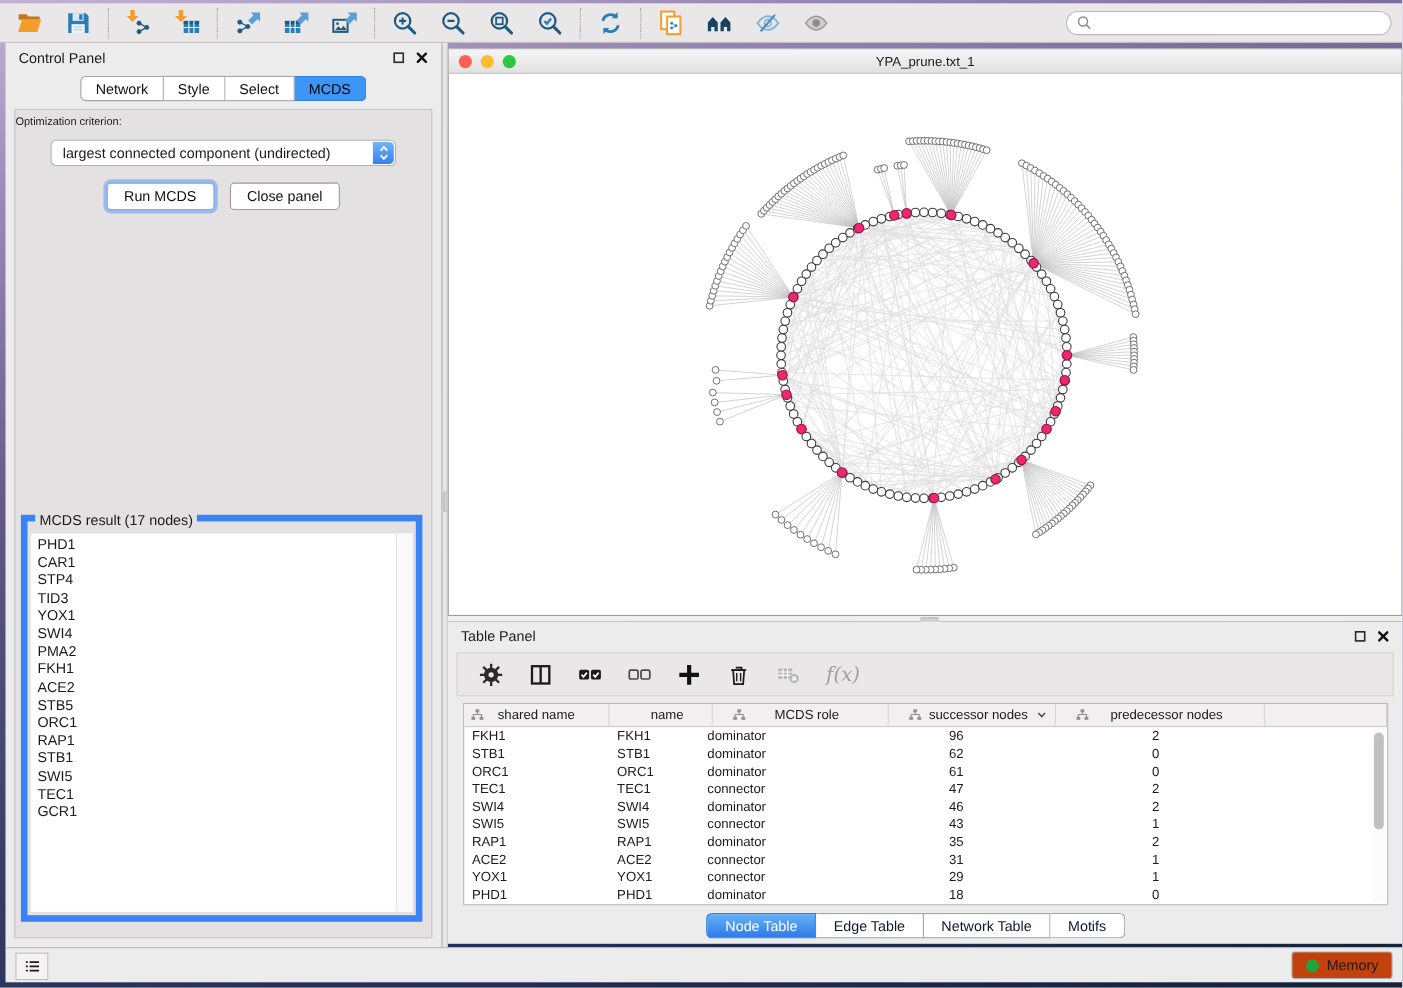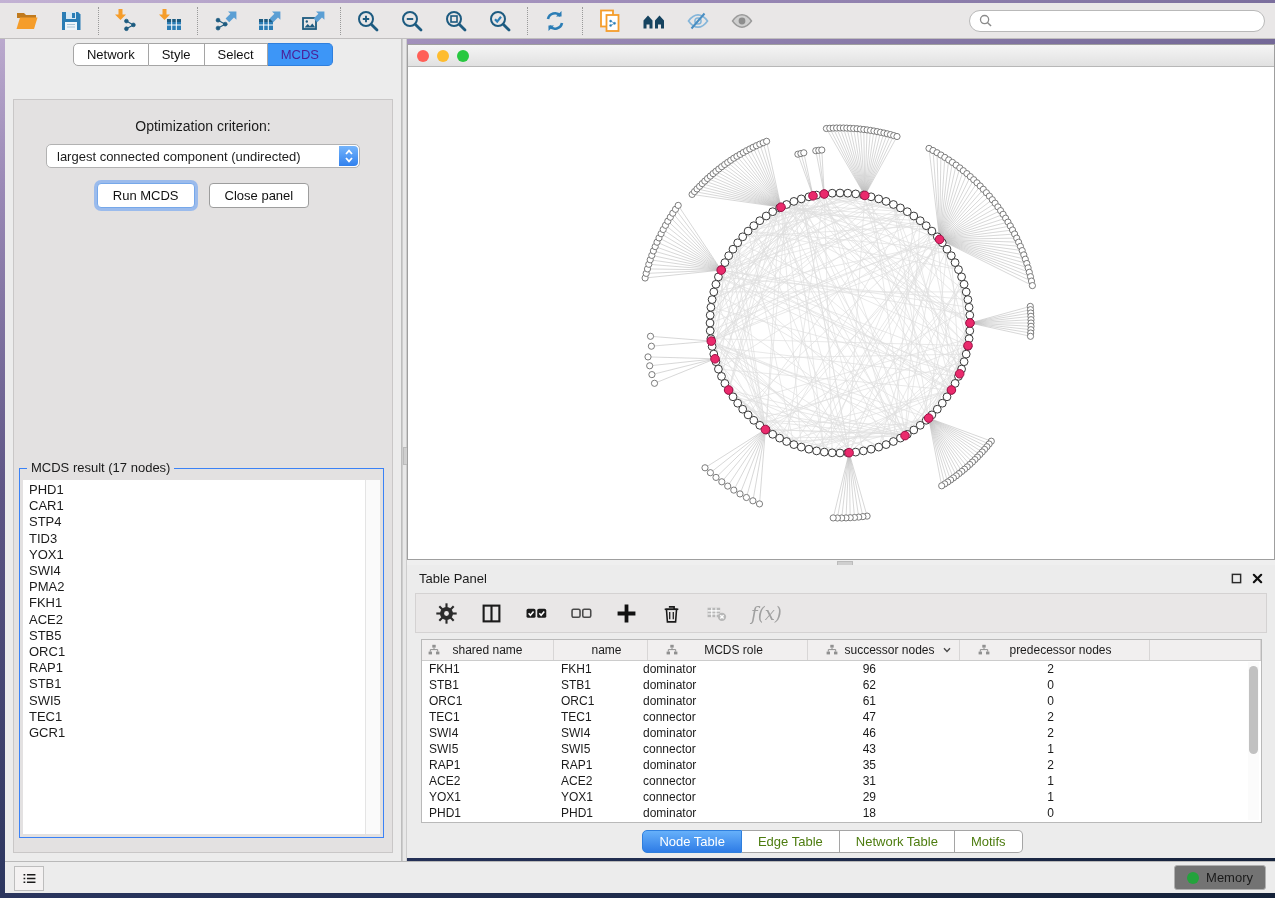--- a/index.html
+++ b/index.html
@@ -23,33 +23,33 @@
     border-right:1px solid #bdbdbd;box-sizing:border-box;}
   .panel-head{height:26px;display:flex;align-items:center;padding:0 12px;font-size:13px;}
   .head-btns{margin-left:auto;display:flex;gap:10px;align-items:center;}
   .head-btns span{display:flex;}
   .head-btns svg{width:11px;height:11px;}
   .cp-tabs{display:flex;justify-content:center;margin-top:4px;position:relative;z-index:2;}
   .cp-tab{font-size:13px;line-height:15px;padding:3px 13px;background:#fff;border:1px solid #a5a5a5;
     border-left:none;color:#111;}
   .cp-tab:first-child{border-left:1px solid #a5a5a5;border-radius:5px 0 0 5px;}
   .cp-tab:last-child{border-radius:0 5px 5px 0;}
-  .cp-tab.active{background:#3d96f7;border-color:#2f7fdd;color:#4c1d95;}
+  .cp-tab.active{background:#3d96f7;border-color:#2f7fdd;color:#000000;}
   .cp-body{position:absolute;left:8px;right:8px;top:60px;bottom:8px;background:#e3e1e1;border:1px solid #c9c7c7;}
-  .opt-label{text-align:center;margin-top:18px;font-size:14px;}
+  .opt-label{margin-top:6px;font-size:10px;}
   .dropdown{margin:10px auto 0;width:314px;height:24px;background:#fff;border:1px solid #b2b2b2;border-radius:5px;
     display:flex;align-items:center;font-size:13px;padding-left:10px;box-sizing:border-box;position:relative;}
   .dd-stepper{position:absolute;right:1px;top:1px;bottom:1px;width:19px;
     background:linear-gradient(#74b4fb,#3181ee);border-radius:0 4px 4px 0;display:flex;align-items:center;justify-content:center;}
   .dd-stepper svg{width:10px;height:16px;}
   .btn-row{display:flex;justify-content:center;gap:14px;margin-top:15px;}
   .btn{font-family:"Liberation Sans",sans-serif;font-size:13px;background:#fff;border:1px solid #9d9d9d;
     border-radius:4px;padding:4px 15px;color:#111;}
   .btn.focus{box-shadow:0 0 0 3px rgba(96,156,245,.55);border-color:#76a8ea;}
-  .fieldset{position:absolute;left:5px;right:8px;top:368px;bottom:14px;border:1px solid #3b82f6;padding-left:16px;}
+  .fieldset{position:absolute;left:5px;right:8px;top:368px;bottom:14px;border:6px solid #3b82f6;padding-left:16px;}
   .legend{position:absolute;top:-9px;left:7px;background:#e3e1e1;padding:0 4px;font-size:13px;}
   .listbox{position:absolute;left:3px;right:3px;top:11px;bottom:3px;background:#fff;}
   .list-items{position:absolute;left:0;top:2px;right:15px;bottom:0;}
   .list-item{font-size:13px;line-height:16.2px;padding-left:6px;}
   .list-scroll{position:absolute;top:0;bottom:0;right:0;width:14px;background:#fafafa;border-left:1px solid #e4e4e4;}
   
   #vsplit{position:absolute;left:402px;top:39px;width:5px;height:822px;background:#e8e8e8;
     border-left:1px solid #cdcdcd;border-right:1px solid #cdcdcd;box-sizing:border-box;}
   #vsplit .grip{position:absolute;top:408px;left:0;width:3px;height:16px;background:#cfcfcf;border:1px solid #bbb;}
   #hsplit{position:absolute;left:407px;top:560px;width:868px;height:5px;background:#efefef;}
@@ -78,30 +78,30 @@
   .th-ic svg{width:12px;height:12px;}
   .th-sort{position:absolute;right:7px;display:flex;}
   .th-sort svg{width:10px;height:10px;}
   .trow{display:grid;grid-template-columns:132px 82px 148px 140px 178px 1fr;height:16px;font-size:12px;align-items:center;}
   .td{white-space:nowrap;overflow:hidden;}
   .td.left{padding-left:7px;}
   .td.num{text-align:right;padding-right:48px;}
   .tscroll{position:absolute;top:22px;right:2px;width:11px;bottom:2px;background:#fbfbfb;}
   .tscroll .thumb{position:absolute;top:4px;left:1px;right:1px;height:88px;background:#c1c1c1;border-radius:6px;}
   .tp-tabs{position:absolute;left:0;right:17px;bottom:5px;display:flex;justify-content:center;}
-  .tp-tab{font-size:13px;line-height:15px;padding:3px 16px;background:#fff;border:1px solid #a5a5a5;border-left:none;color:#4d7c0f;}
+  .tp-tab{font-size:13px;line-height:15px;padding:3px 16px;background:#fff;border:1px solid #a5a5a5;border-left:none;color:#0f172a;}
   .tp-tab:first-child{border-left:1px solid #a5a5a5;border-radius:5px 0 0 5px;}
   .tp-tab:last-child{border-radius:0 5px 5px 0;}
   .tp-tab.active{background:linear-gradient(#66b0fa,#2e7ce6);border-color:#2f7fdd;color:#fff;}
   
   #statusbar{position:absolute;left:5px;top:861px;width:1270px;height:32px;background:#ececec;border-top:1px solid #b9b9b9;box-sizing:border-box;}
   .sb-left{position:absolute;left:9px;top:4px;width:28px;height:23px;background:#f4f2f2;border:1px solid #bdbdbd;
     display:flex;align-items:center;justify-content:center;}
   .sb-left svg{width:17px;height:17px;}
-  .memory-btn{position:absolute;right:9px;top:3px;height:25px;background:#737373;border:1px solid #b0b0b0;border-radius:3px;
+  .memory-btn{position:absolute;right:9px;top:3px;height:25px;background:#c2410c;border:1px solid #b0b0b0;border-radius:3px;
     display:flex;align-items:center;gap:7px;padding:0 12px;font-size:13px;box-sizing:border-box;}
   .mem-dot{width:12px;height:12px;border-radius:50%;background:#23a33c;}
 </style>
 </head>
 <body>
 
 <div id="desktop">
 
   <div class="toolbar">
     <div class="ticons">
@@ -292,20 +292,35 @@
     <div class="search-wrap">
       <svg viewBox="0 0 14 14">
           <circle cx="6" cy="6" r="4.4" fill="none" stroke="#8a8a8a" stroke-width="1.4"></circle>
           <path d="M9.3 9.3L13 13" stroke="#8a8a8a" stroke-width="1.5"></path>
         </svg>
       <input class="search-input" placeholder="" style="">
     </div>
   </div>
 
   <div id="control-panel">
+    <div class="panel-head">
+      <span>Control Panel</span>
+      <span class="head-btns">
+        <span>
+            <svg viewBox="0 0 12 12">
+              <rect x="1.5" y="1.5" width="9" height="9" fill="none" stroke="#2b2b2b" stroke-width="1.6"></rect>
+            </svg>
+          </span>
+        <span>
+            <svg viewBox="0 0 12 12">
+              <path d="M2 2l8 8M10 2l-8 8" stroke="#111" stroke-width="2.4" stroke-linecap="round"></path>
+            </svg>
+          </span>
+      </span>
+    </div>
     <div class="cp-tabs">
         <div class="cp-tab">Network</div>
         <div class="cp-tab">Style</div>
         <div class="cp-tab">Select</div>
         <div class="cp-tab active">MCDS</div>
       </div>
     <div class="cp-body">
       <div class="opt-label">Optimization criterion:</div>
       <div class="dropdown">
         <span>largest connected component (undirected)</span>
@@ -351,20 +366,21 @@
       <div class="grip"></div>
     </div>
 
   <div id="net-window">
     <div class="nw-title">
       <span class="lights">
         <span class="light" id="light-r" style="background: rgb(255, 95, 87);"></span>
         <span class="light" id="light-y" style="background: rgb(254, 188, 46);"></span>
         <span class="light" id="light-g" style="background: rgb(40, 200, 64);"></span>
       </span>
+      <span class="nw-title-text">YPA_prune.txt_1</span>
     </div>
     <svg id="net-canvas" viewBox="0 0 866 493">
         <g stroke="#6e6e6e" stroke-width="0.7" opacity="0.22">
           <line x1="373.0" y1="140.2" x2="310.4" y2="302.1"></line>
           <line x1="373.0" y1="140.2" x2="505.8" y2="149.0"></line>
           <line x1="373.0" y1="140.2" x2="364.7" y2="144.7"></line>
           <line x1="373.0" y1="140.2" x2="492.4" y2="371.1"></line>
           <line x1="373.0" y1="140.2" x2="302.9" y2="240.3"></line>
           <line x1="373.0" y1="140.2" x2="416.3" y2="385.1"></line>
           <line x1="373.0" y1="140.2" x2="334.7" y2="169.8"></line>

